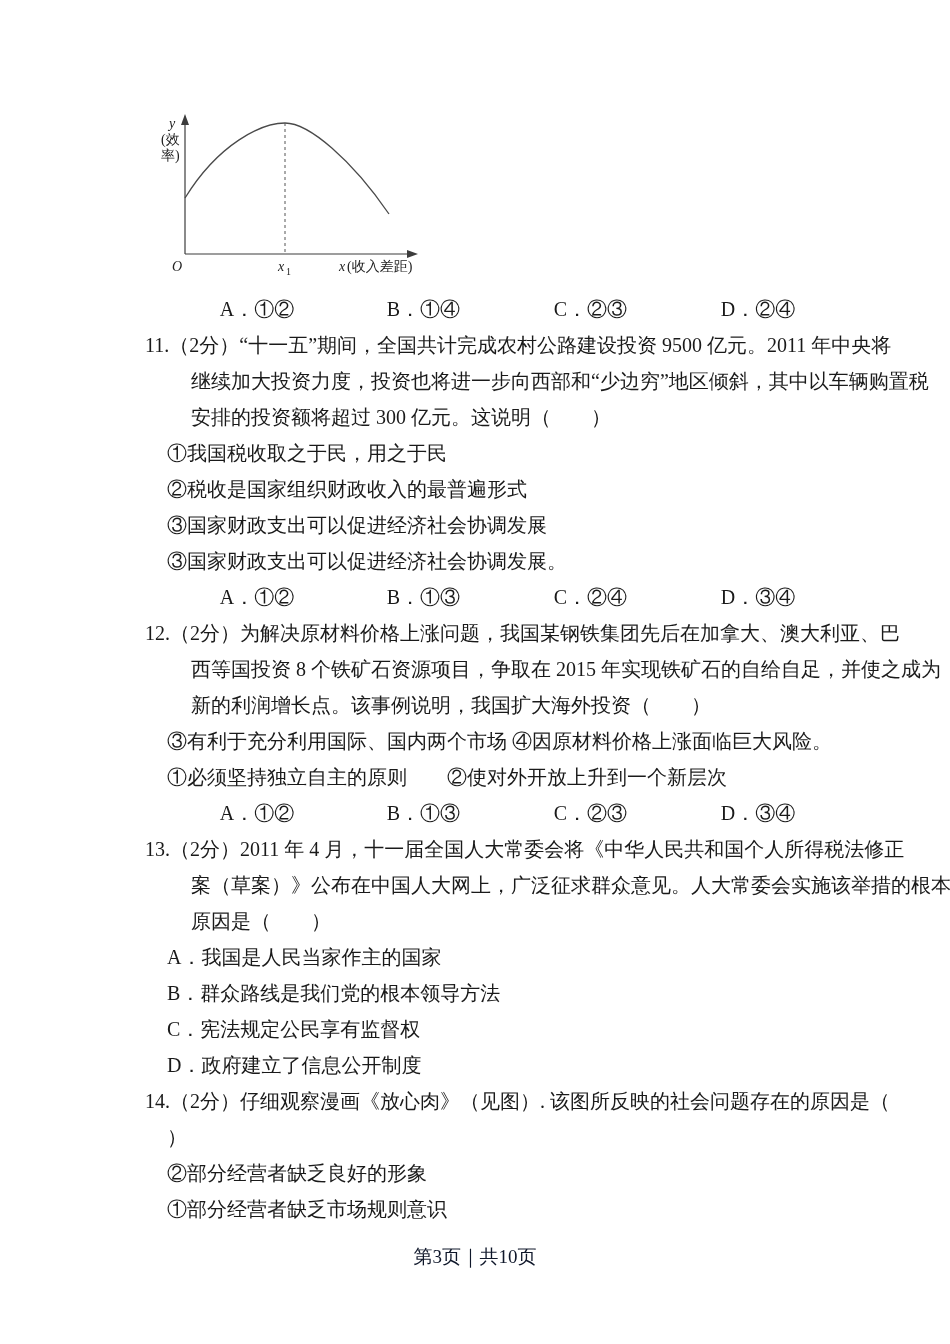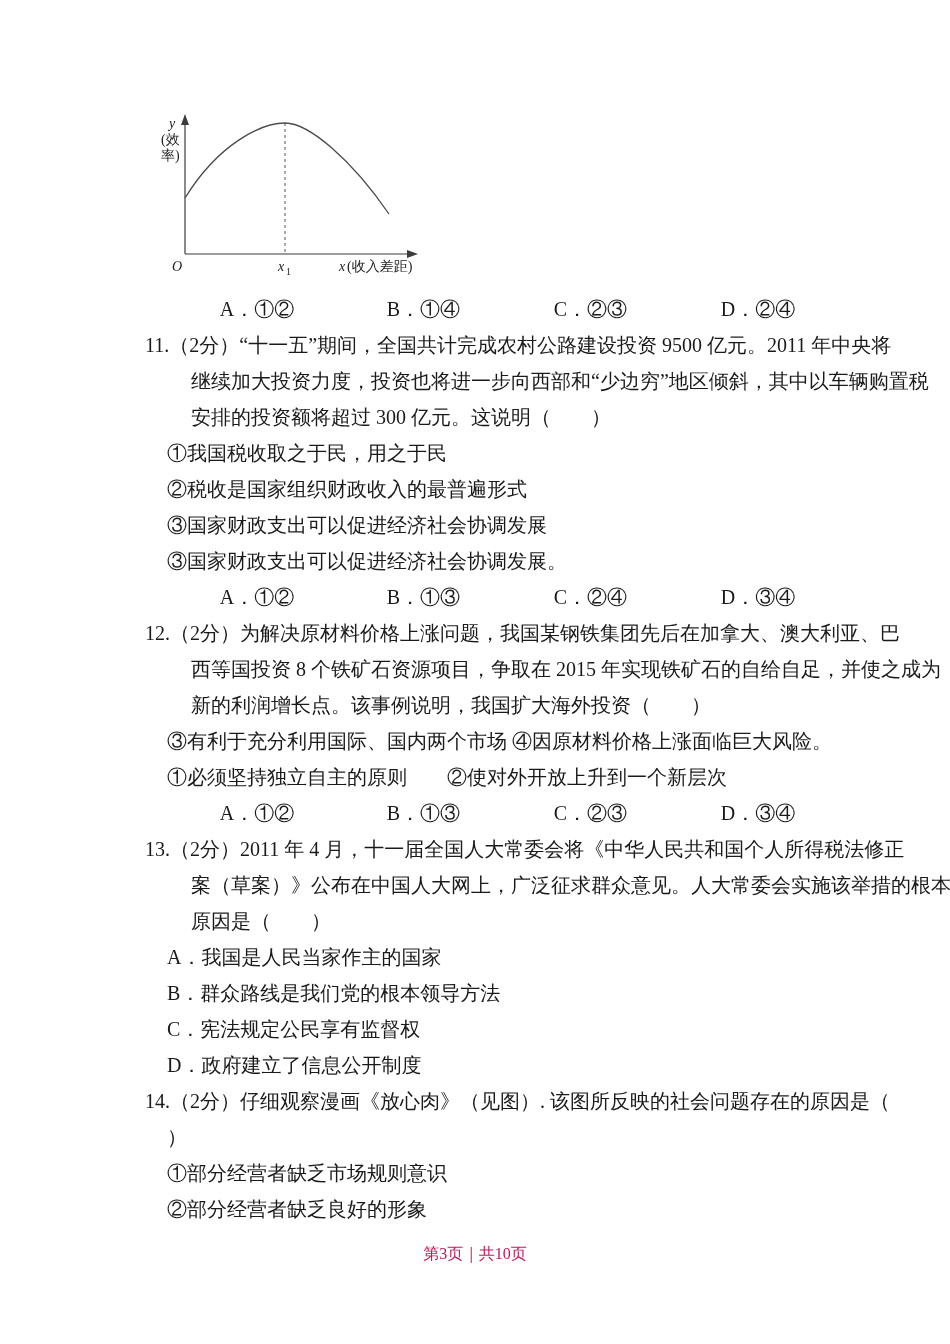--- a/index.html
+++ b/index.html
@@ -39,22 +39,22 @@
   .dash { stroke: #555555; stroke-width: 1; stroke-dasharray: 3,3; fill: none; }
   .svgtxt { font-family: "Liberation Serif", "DejaVu Serif", serif; font-size: 14px; fill: #222; }
   .ital { font-style: italic; }
   .sub { font-size: 10px; }
   .footer {
     position: absolute;
     top: 1244px;
     left: 0;
     width: 100%;
     text-align: center;
-    font-size: 16px;
-    color: #be185d;
+    font-size: 19px;
+    color: #0f172a;
   }
 </style>
 </head>
 <body>
 
 <div class="page">
   <div class="content">
 
     <figure class="figure">
       <svg width="300" height="175" viewBox="0 0 300 175">
@@ -126,22 +126,22 @@
       <div class="line cont">原因是（　　）</div>
       <div class="line item">A．我国是人民当家作主的国家</div>
       <div class="line item">B．群众路线是我们党的根本领导方法</div>
       <div class="line item">C．宪法规定公民享有监督权</div>
       <div class="line item">D．政府建立了信息公开制度</div>
     </section>
 
     <section>
       <div class="line first">14.（2分）仔细观察漫画《放心肉》（见图）. 该图所反映的社会问题存在的原因是（</div>
       <div class="line item">）</div>
+      <div class="line item">②部分经营者缺乏良好的形象</div>
       <div class="line item">①部分经营者缺乏市场规则意识</div>
-      <div class="line item">②部分经营者缺乏良好的形象</div>
     </section>
 
   </div>
 
   <div class="footer">
     <span>第3页｜共10页</span>
   </div>
 </div>
 
 </body></html>

